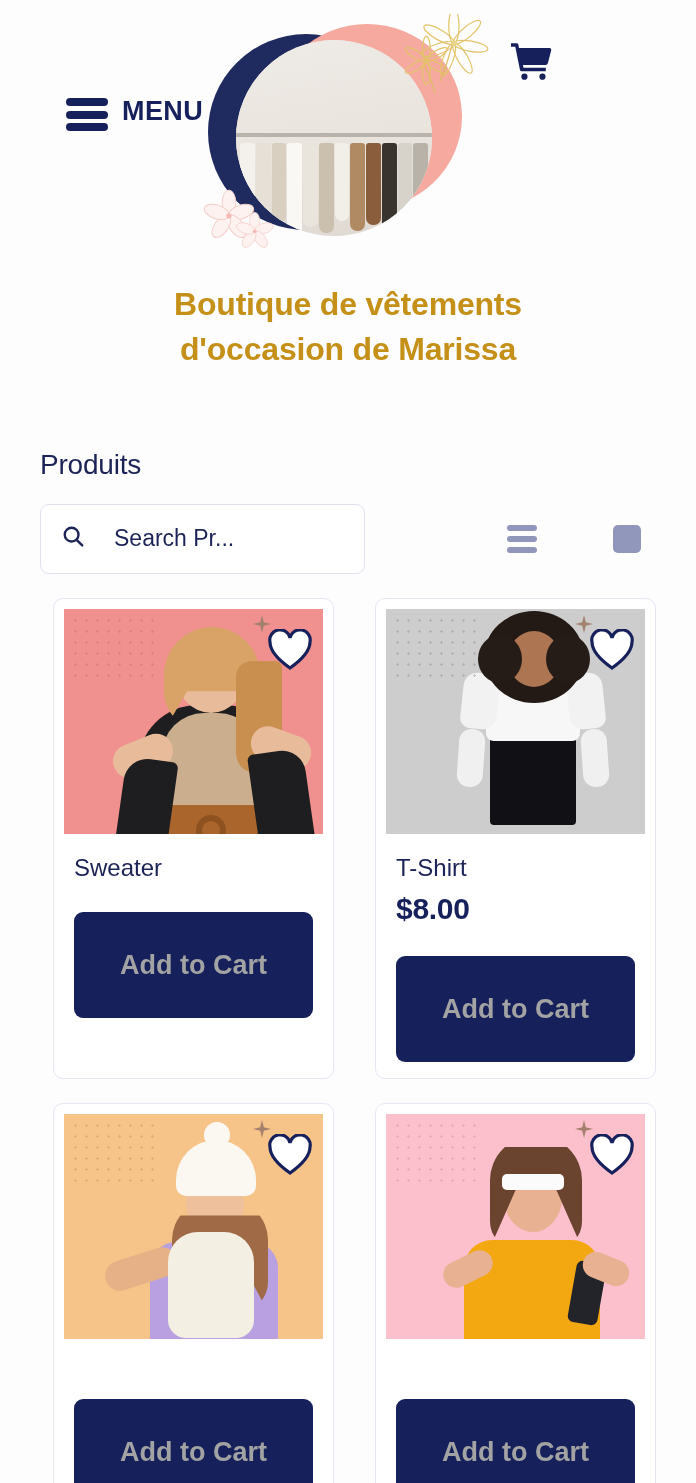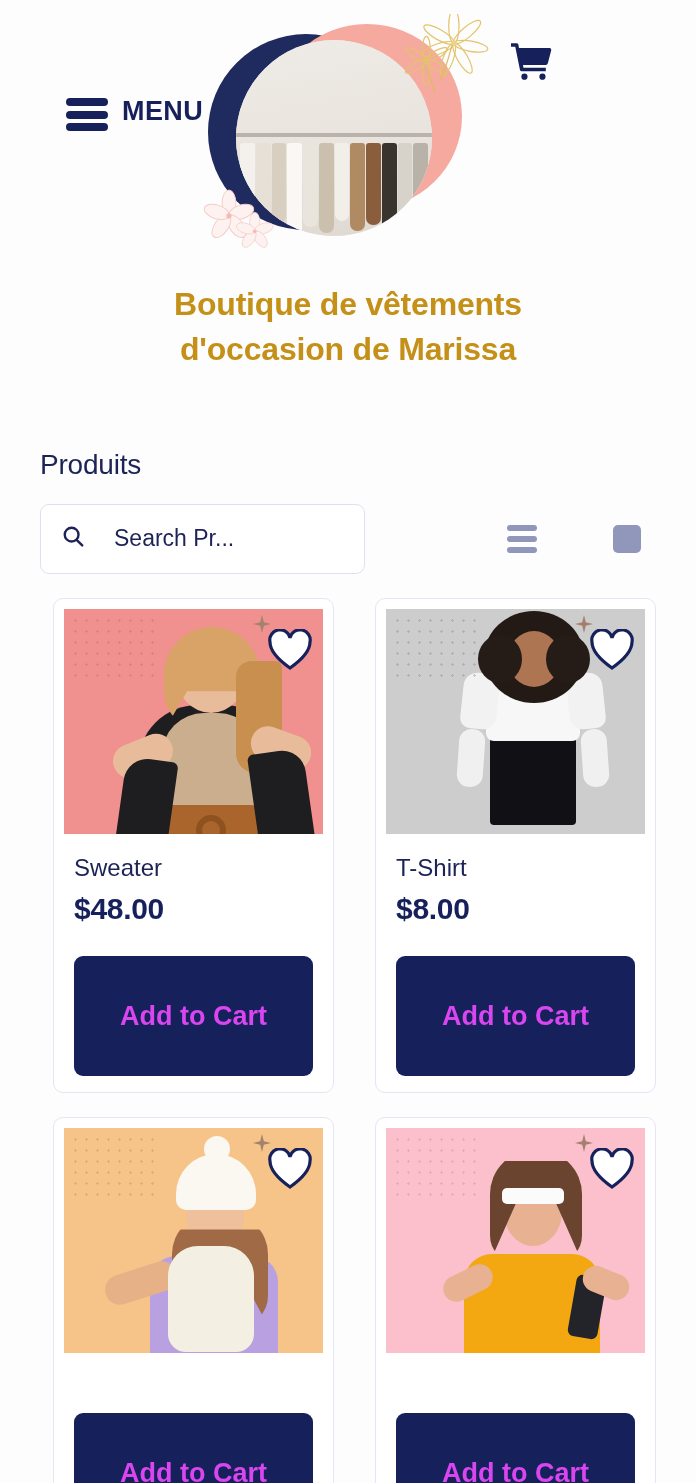--- a/index.html
+++ b/index.html
@@ -301,24 +301,24 @@
     margin: 10px 0 0 10px;
     font-size: 30px;
     font-weight: bold;
     color: #16215c;
     letter-spacing: -0.3px;
   }
 
   .add-btn {
     margin: 30px 10px 0 10px;
     background: #16215c;
-    color: #d946ef;
+    color: #a3a3a3;
     border: none;
     border-radius: 9px;
-    height: 120px;
+    height: 106px;
     font-family: "Liberation Sans", sans-serif;
     font-size: 27px;
     font-weight: bold;
     line-height: 1.78;
     cursor: pointer;
     padding: 0 30px;
   }
 
   
   .scene { position: absolute; inset: 0; }
@@ -488,21 +488,20 @@
             <path d="M10 0l2 8 8 2-8 2-2 8-2-8-8-2 8-2z"></path>
           </svg>
       </span>
       <span class="fav">
         <svg width="46" height="42" viewBox="0 0 46 42" fill="#ffffff" stroke="#16215c" stroke-width="3.2">
           <path d="M23 39 C6 27 3 18 3 13 A10 10 0 0 1 23 9 A10 10 0 0 1 43 13 C43 18 40 27 23 39 Z"></path>
         </svg>
       </span>
     </div>
     <div class="card-name">Sweater</div>
-    <div class="card-price">$48.00</div>
     <button class="add-btn">Add to Cart</button>
   </div>
 
   <div class="card">
     <div class="card-media">
       <div class="photo" style="background:#cdcdcd;">
         <div class="scene">
           <div class="fig" style="left:104px;top:112px;width:86px;height:104px;background:#111015;border-radius:8px 8px 4px 4px;"></div>
           <div class="fig" style="left:100px;top:60px;width:94px;height:72px;background:#f7f7f7;border-radius:14px 14px 8px 8px;"></div>
           <div class="fig" style="left:76px;top:64px;width:36px;height:56px;background:#f2f2f2;border-radius:14px 6px 14px 10px;transform:rotate(6deg);"></div>

